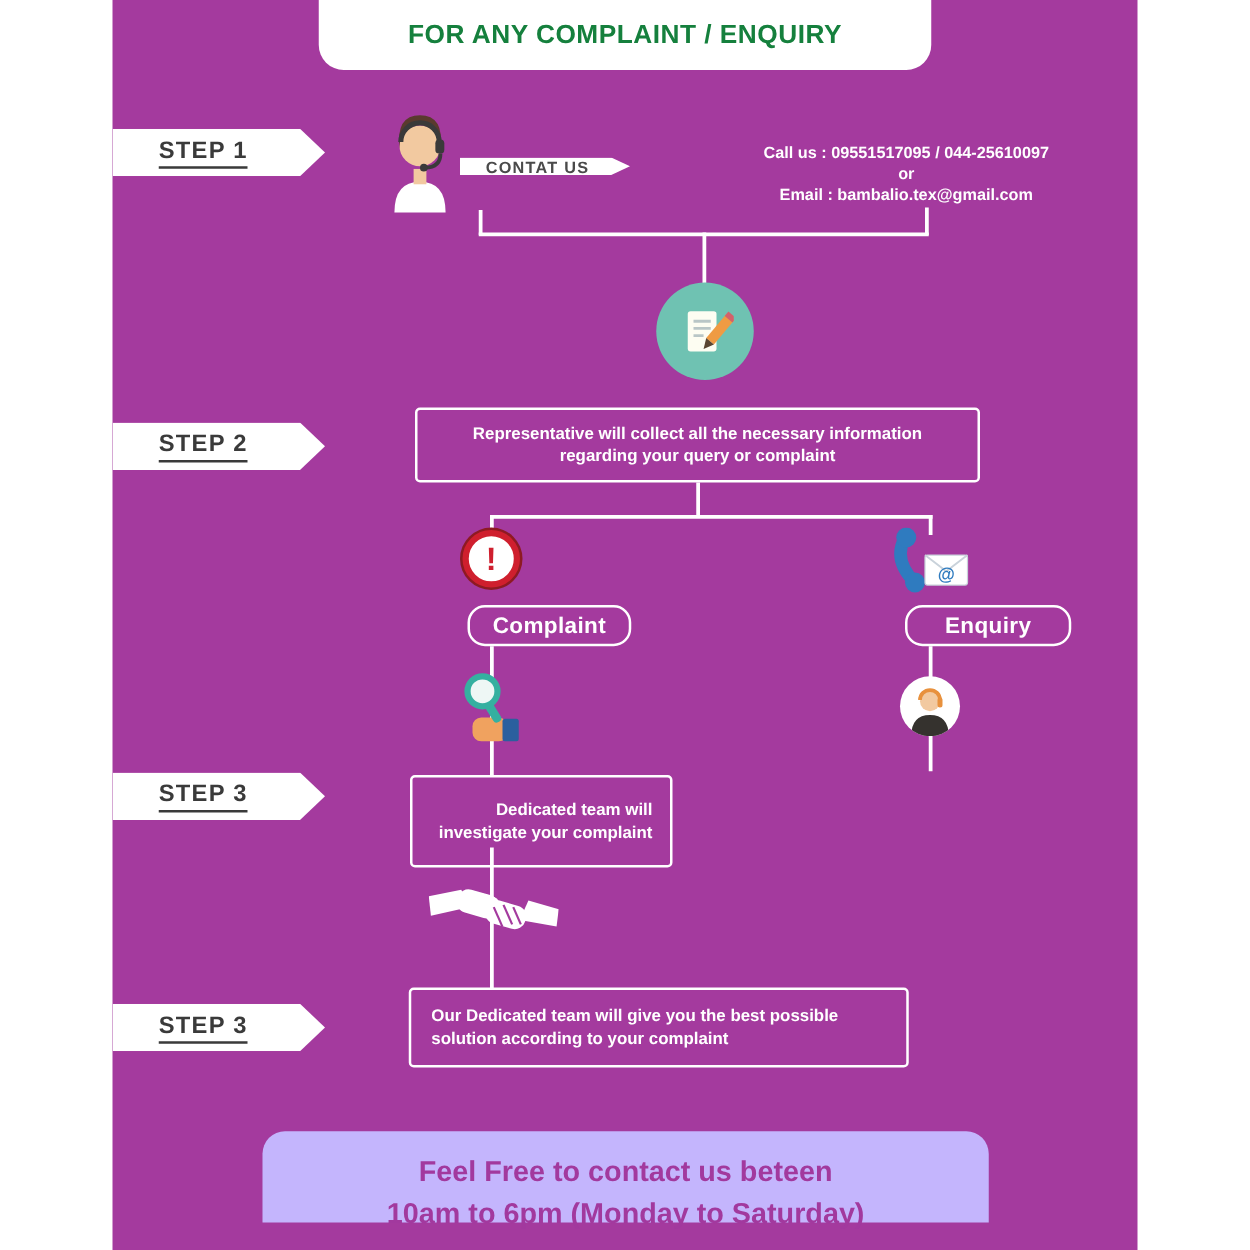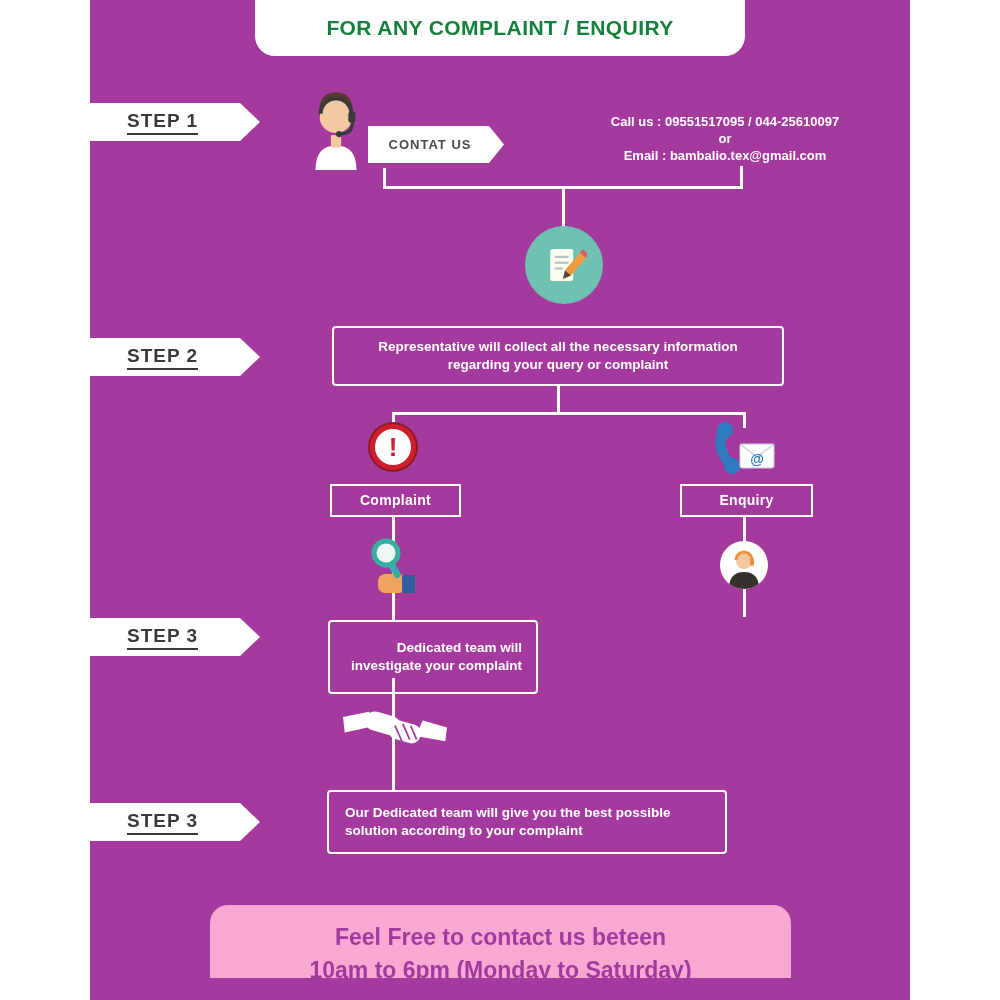--- a/index.html
+++ b/index.html
@@ -15,40 +15,40 @@
     display:flex; align-items:center; padding-left:37px;
     clip-path:polygon(0 0, calc(100% - 20px) 0, 100% 50%, calc(100% - 20px) 100%, 0 100%); }
   .ribbon span { font-size:19px; font-weight:bold; color:#3a3a3a; letter-spacing:1px;
     border-bottom:2.5px solid #3a3a3a; padding-bottom:1px;text-align:right; }
 
   .line { position:absolute; background:#ffffff; z-index:1; }
 
   .flowbox { position:absolute; border:2px solid #ffffff; border-radius:4px; color:#ffffff; z-index:2;
     font-weight:bold; font-size:13.5px; display:flex; align-items:center; justify-content:center;
     text-align:center; line-height:1.3; padding:6px 14px; background:rgba(164,58,158,.01); }
-  .pill { border-radius:0; font-size:14px; letter-spacing:.3px; }
+  .pill { border-radius:14px; font-size:18px; letter-spacing:.3px;margin-left:44px; }
 
-  .contact-arrow { position:absolute; left:368px; top:126px; width:136px; height:37px; background:#ffffff; z-index:3;
-    display:flex; align-items:center; justify-content:center; padding-right:12px;
+  .contact-arrow { position:absolute; left:368px; top:126px; width:136px; height:14px; background:#ffffff; z-index:3;
+    display:flex; justify-content:center; padding-right:12px;
     clip-path:polygon(0 0, calc(100% - 15px) 0, 100% 50%, calc(100% - 15px) 100%, 0 100%); }
   .contact-arrow span { color:#4a4a4a; font-size:13px; font-weight:bold; letter-spacing:1px; }
 
   .contact-info { position:absolute; left:588px; top:113px; width:274px; text-align:center; z-index:3;
     color:#ffffff; font-size:13px; font-weight:bold; line-height:17px; }
 
   .icon { position:absolute; z-index:3; }
   .teal-circle { left:525px; top:226px; width:78px; height:78px; border-radius:50%; background:#6fc2b2;
     display:flex; align-items:center; justify-content:center; }
   .red-excl { left:370px; top:424px; width:46px; height:46px; border-radius:50%; background:#ffffff;
     border:5px solid #cf1f2e; box-shadow:0 0 0 2px #8d1a22; color:#cf1f2e; font-size:26px; font-weight:bold;
     display:flex; align-items:center; justify-content:center; line-height:1; }
   .person-circle { left:720px; top:541px; width:48px; height:48px; border-radius:50%; background:#ffffff;
     display:flex; align-items:flex-end; justify-content:center; overflow:hidden; }
 
-  .footer-box { position:absolute; left:210px; top:905px; width:581px; height:73px; background:#f9a8d4;
+  .footer-box { position:absolute; left:210px; top:905px; width:581px; height:73px; background:#c4b5fd;
     border-radius:18px 18px 0 0; z-index:4; text-align:center; padding-top:16px; }
   .footer-box div { color:#a2399e; font-size:23px; font-weight:bold; line-height:33px; }
 </style>
 </head>
 <body>
 
 <div id="page">
   <div class="panel"></div>
 
   <div class="top-banner">

